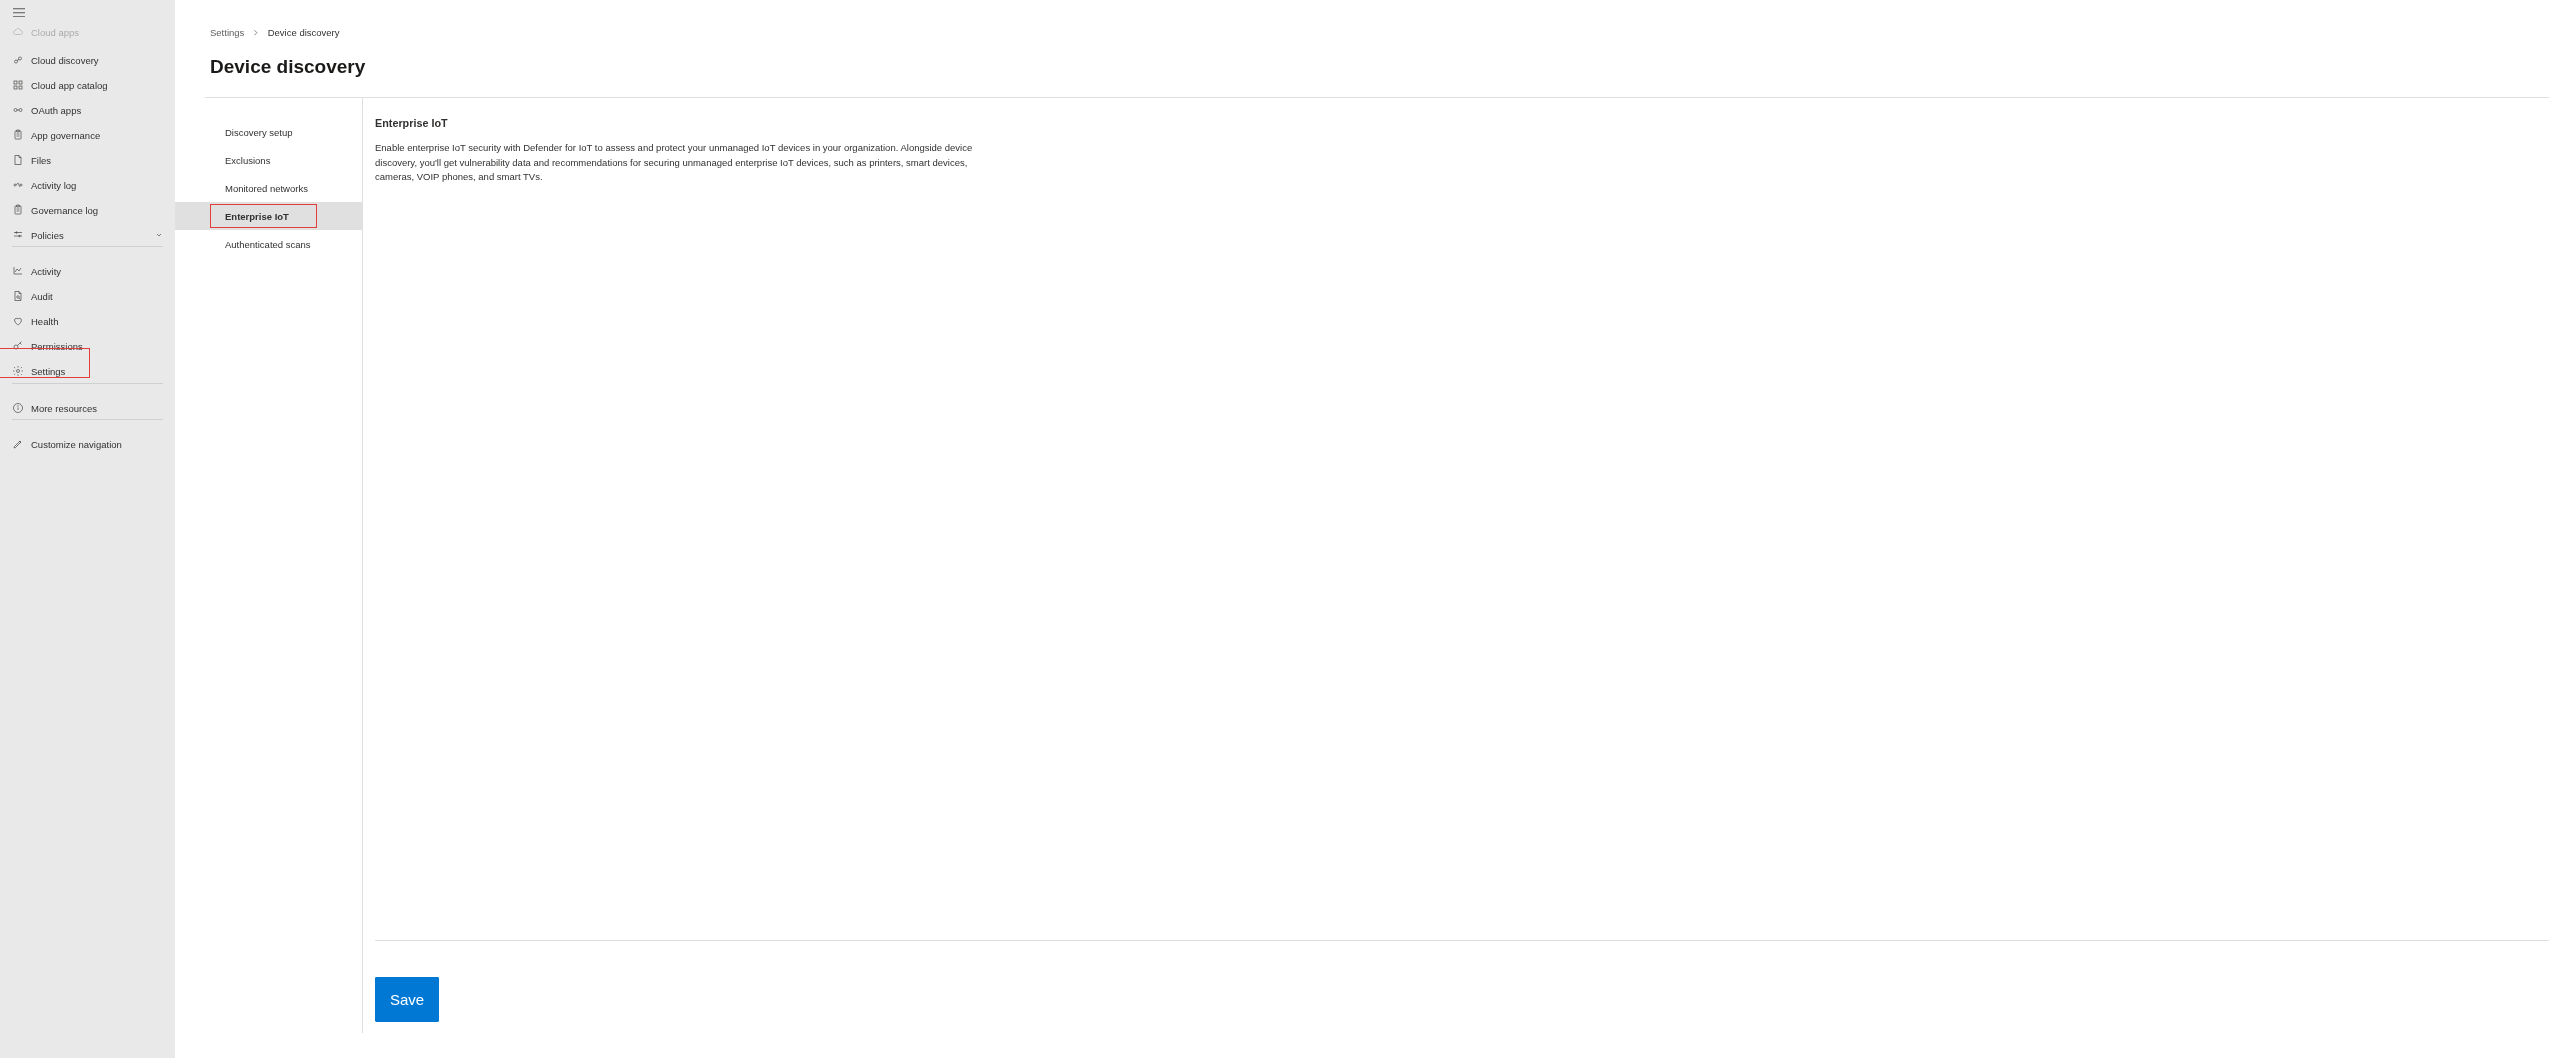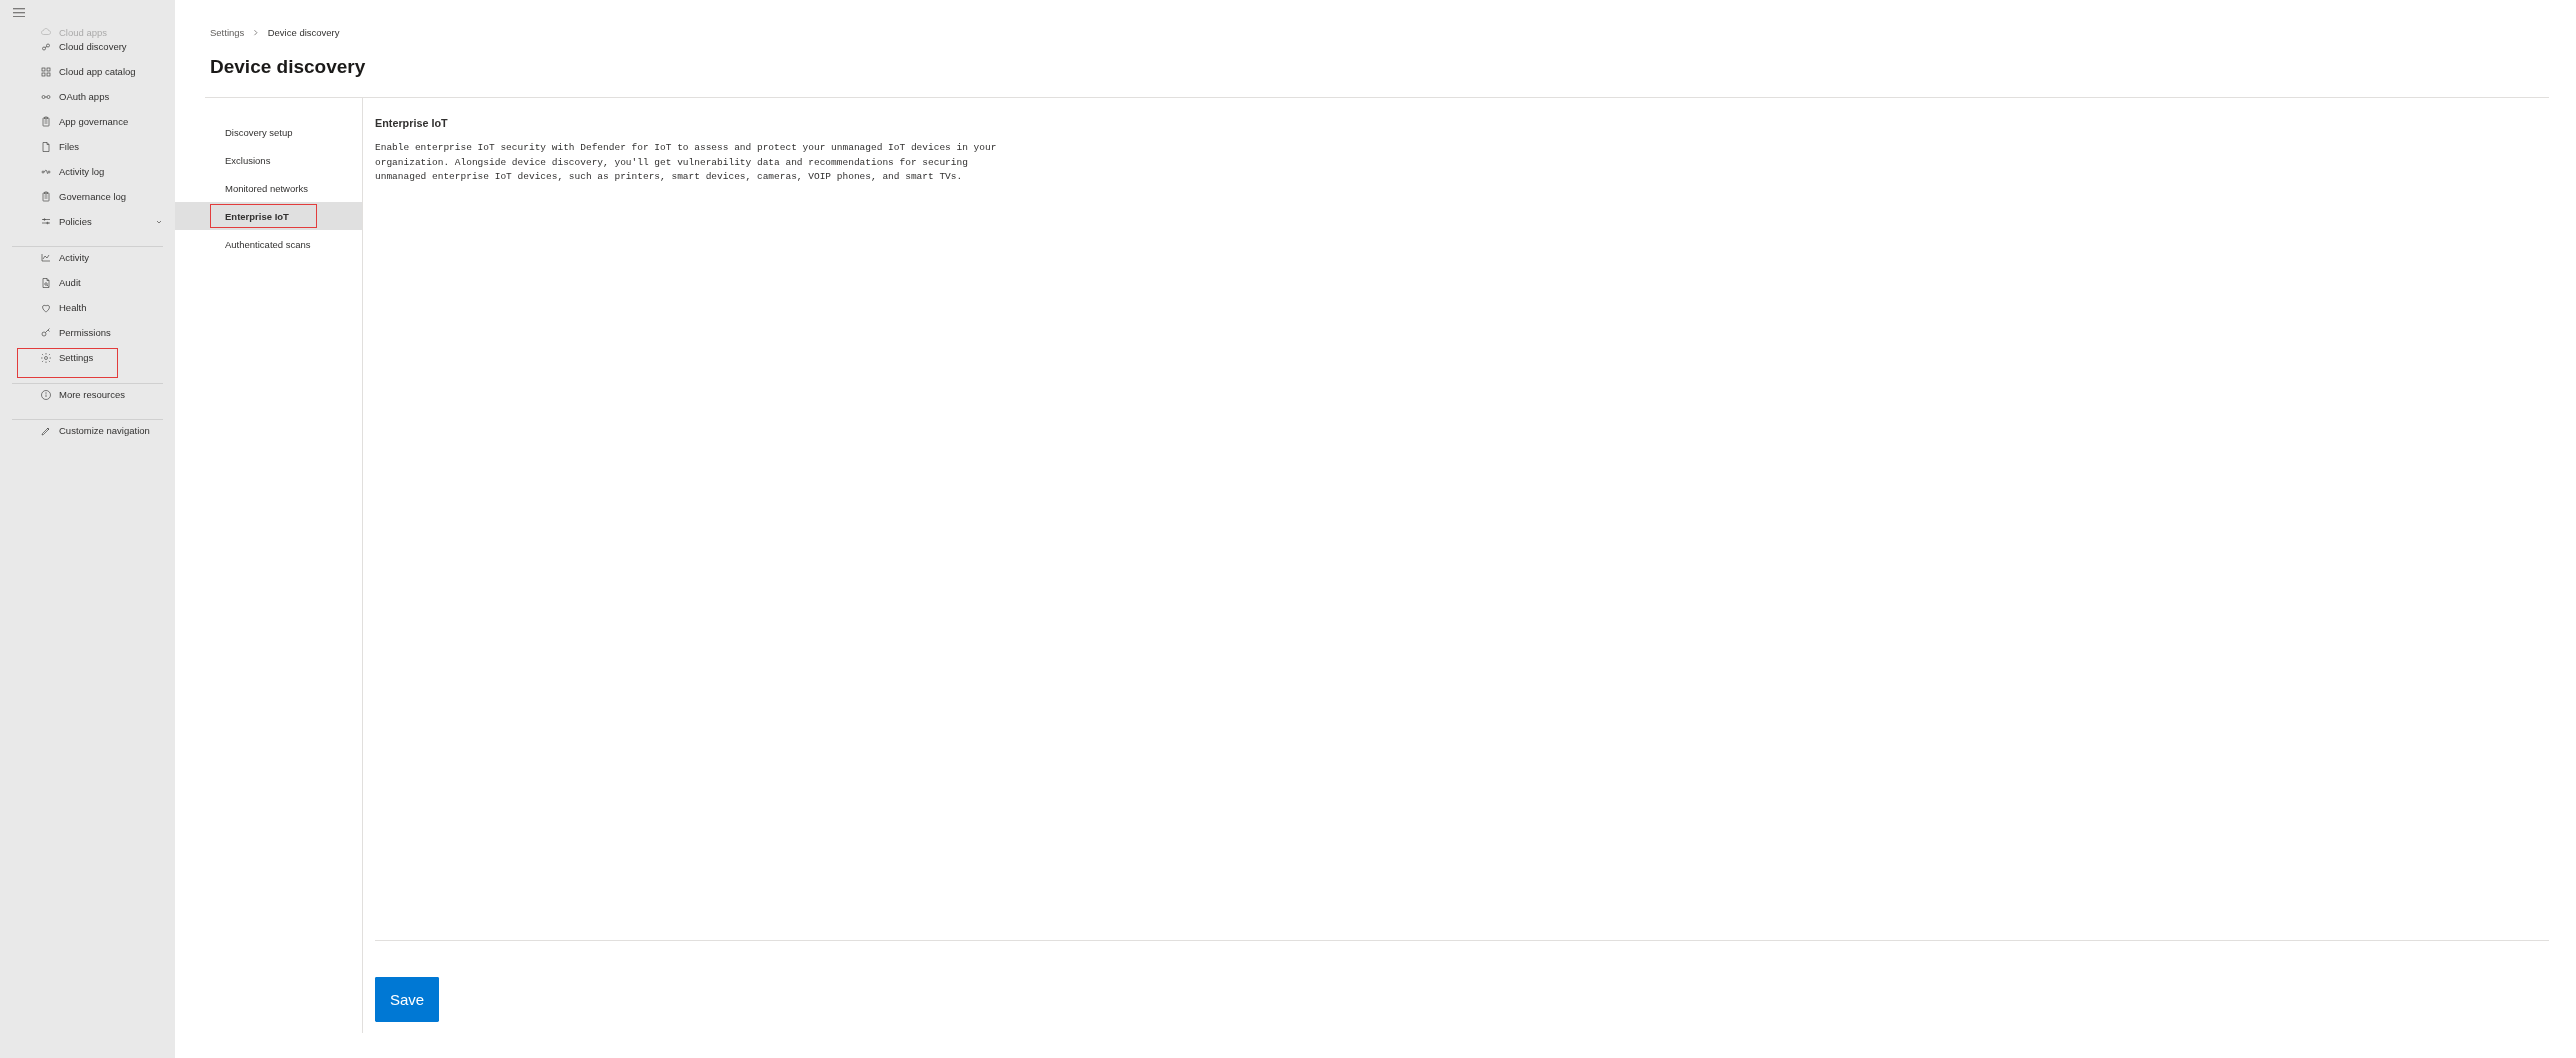--- a/index.html
+++ b/index.html
@@ -4,22 +4,22 @@
   <style>
     * { margin: 0; padding: 0; box-sizing: border-box; font-family: "Segoe UI", -apple-system, BlinkMacSystemFont, sans-serif; }
     body { background: #ffffff; color: #323130; overflow: hidden; width: 2576px; height: 1058px; }
 
     .app { display: flex; height: 100%; }
 
     
     .sidebar { width: 175px; min-width: 175px; background: #e9e9e9; height: 100%; overflow: hidden; position: relative; padding-top: 0; }
     .hamburger { padding: 7.4px 13px 5.4px 13px; }
     .hamburger svg { width: 12px; height: 9.5px; }
-    .nav-list { list-style: none; padding: 0 0 0 0; margin-left: 28px; }
-    .nav-item { display: flex; align-items: flex-start; height: 25px; padding: 0 12px; cursor: pointer; position: relative; }
+    .nav-list { list-style: none; padding: 0 0 0 0; }
+    .nav-item { display: flex; align-items: flex-end; height: 25px; padding: 0 12px; cursor: pointer; position: relative; }
     .nav-item .icon-slot { width: 19px; display: flex; align-items: center; }
     .nav-item .icon-slot svg { width: 12px; height: 12px; fill: none; stroke: #3b3a39; stroke-width: 1.3; }
     .nav-item .label { font-size: 9.5px; color: #323130; }
     .nav-item .chev { margin-left: auto; }
     .nav-item .chev svg { width: 8px; height: 8px; stroke: #605e5c; }
     .nav-divider { height: 0.7px; background: #d0d0d0; margin: 5.4px 12px; }
     .nav-item.cut-top .label { position: relative; }
     .nav-item.cut-top { height: 16px; overflow: hidden; align-items: flex-end; padding-bottom: 2.7px;}
     .nav-item.cut-top .icon-slot, .nav-item.cut-top .label { opacity: 0.35; }
     
@@ -34,21 +34,21 @@
     .page-title { font-size: 19px; font-weight: 600; color: #1b1a19; padding: 17.6px 0 19px 35px; }
     .hr { height: 0.7px; background: #e1dfdd; margin: 0 27px 0 30px; }
 
     .split { display: flex; height: calc(100% - 122px); }
     .subnav { width: 188px; min-width: 188px; border-right: 0.7px solid #e1dfdd; padding-top: 21px; position: relative; }
     .subnav-item { height: 28px; display: flex; align-items: center; padding: 0 0 0 50px; font-size: 9.5px; color: #323130; cursor: pointer; }
     .subnav-item.active { background: #e0e0e0; font-weight: 600; }
 
     .detail { flex: 1; padding: 20px 27px 0 12px; position: relative; display: flex; flex-direction: column; }
     .section-title { font-size: 10.8px; font-weight: 600; margin-bottom: 12px; }
-    .section-desc { font-size: 9.5px; color: #323130; line-height: 1.5; max-width: 624px; margin-bottom: 42px; font-family: Liberation Mono, monospace; }
+    .section-desc { font-size: 9.5px; color: #323130; line-height: 1.5; max-width: 624px; margin-bottom: 42px; }
     .toggle-row { display: flex; align-items: center; gap: 8px; }
     .toggle { width: 27px; height: 13.5px; background: #0078d4; border-radius: 6.8px; position: relative; cursor: pointer; }
     .toggle .knob { width: 9.5px; height: 9.5px; background: #fff; border-radius: 50%; position: absolute; top: 2px; right: 2px; }
     .toggle-label { font-size: 9.5px; color: #323130; margin-right: 55px; }
     .toggle-desc { font-size: 9.5px; color: #323130; }
     .spacer { flex: 1; }
     .footer-bar { border-top: 0.7px solid #e1dfdd; padding: 8px 0 10.8px 0; }
     .btn-primary { background: #0078d4; color: #fff; border: none; padding: 14px 15px; font-size: 15px; border-radius: 1.4px; cursor: pointer; margin-top: 28px; }
   </style>
 </head>

